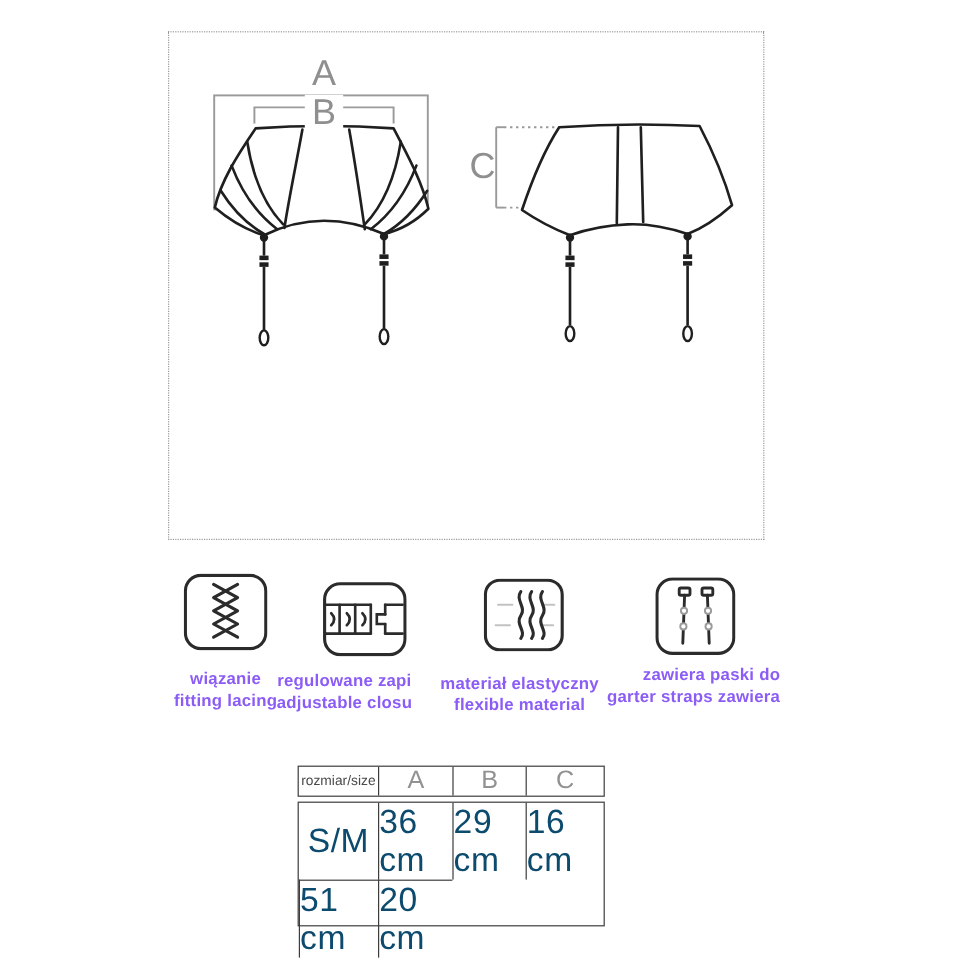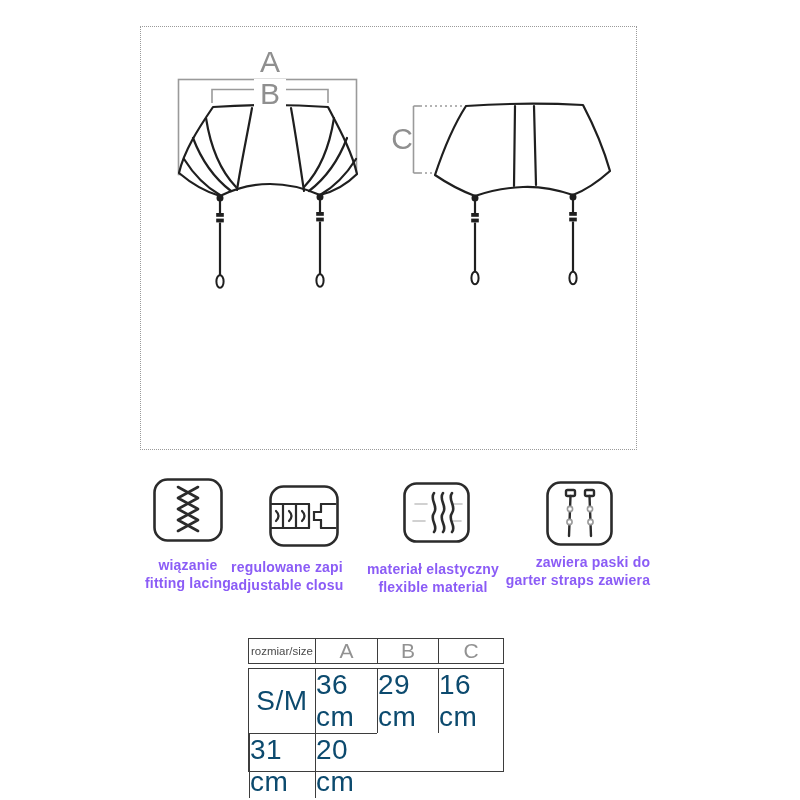--- a/index.html
+++ b/index.html
@@ -209,15 +209,15 @@
   <div class="cell hdr-letter vline">A</div>
   <div class="cell hdr-letter vline">B</div>
   <div class="cell hdr-letter vline">C</div>
 </div>
 
 <div class="abs size-table-body">
   <div class="cell body-cell">S/M</div>
   <div class="cell body-cell vline">36 cm</div>
   <div class="cell body-cell vline">29 cm</div>
   <div class="cell body-cell vline">16 cm</div>
-  <div class="cell body-cell vline hline">31 cm</div>
+  <div class="cell body-cell vline hline">51 cm</div>
   <div class="cell body-cell vline hline">20 cm</div>
 </div>
 
 </body></html>

